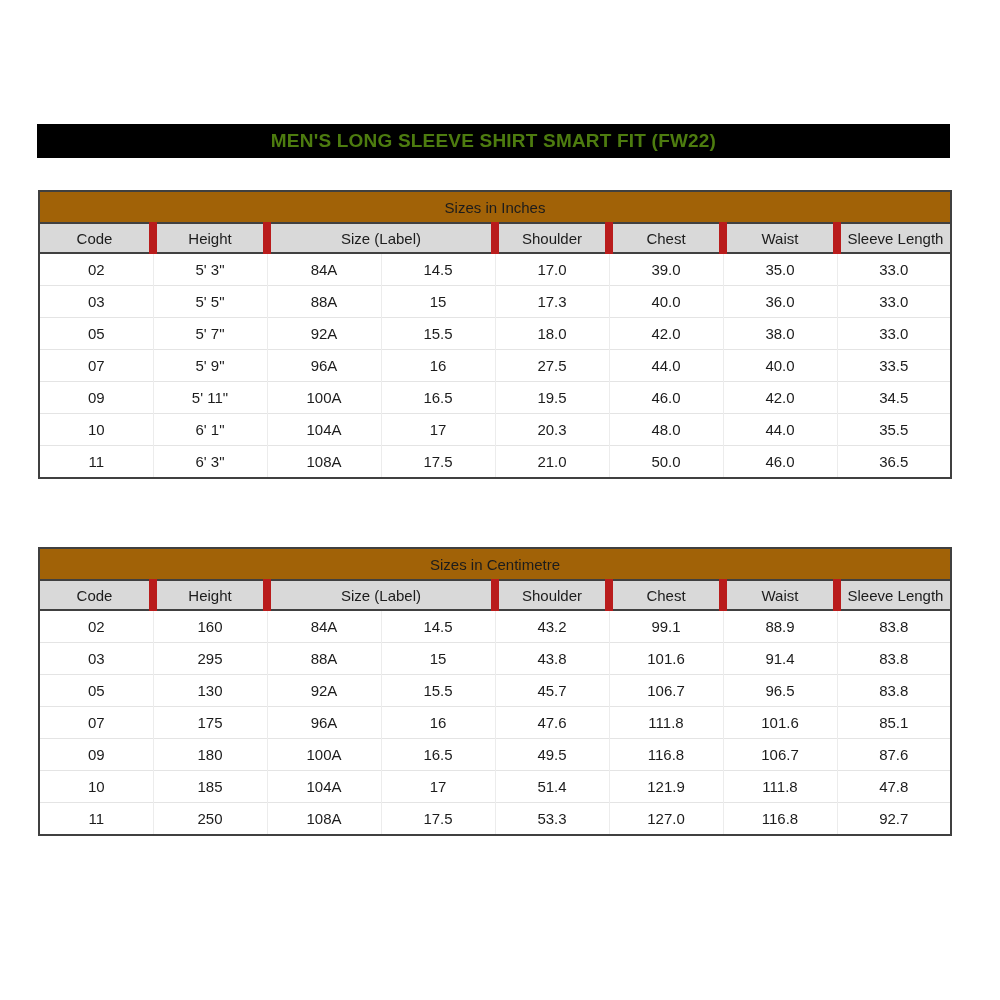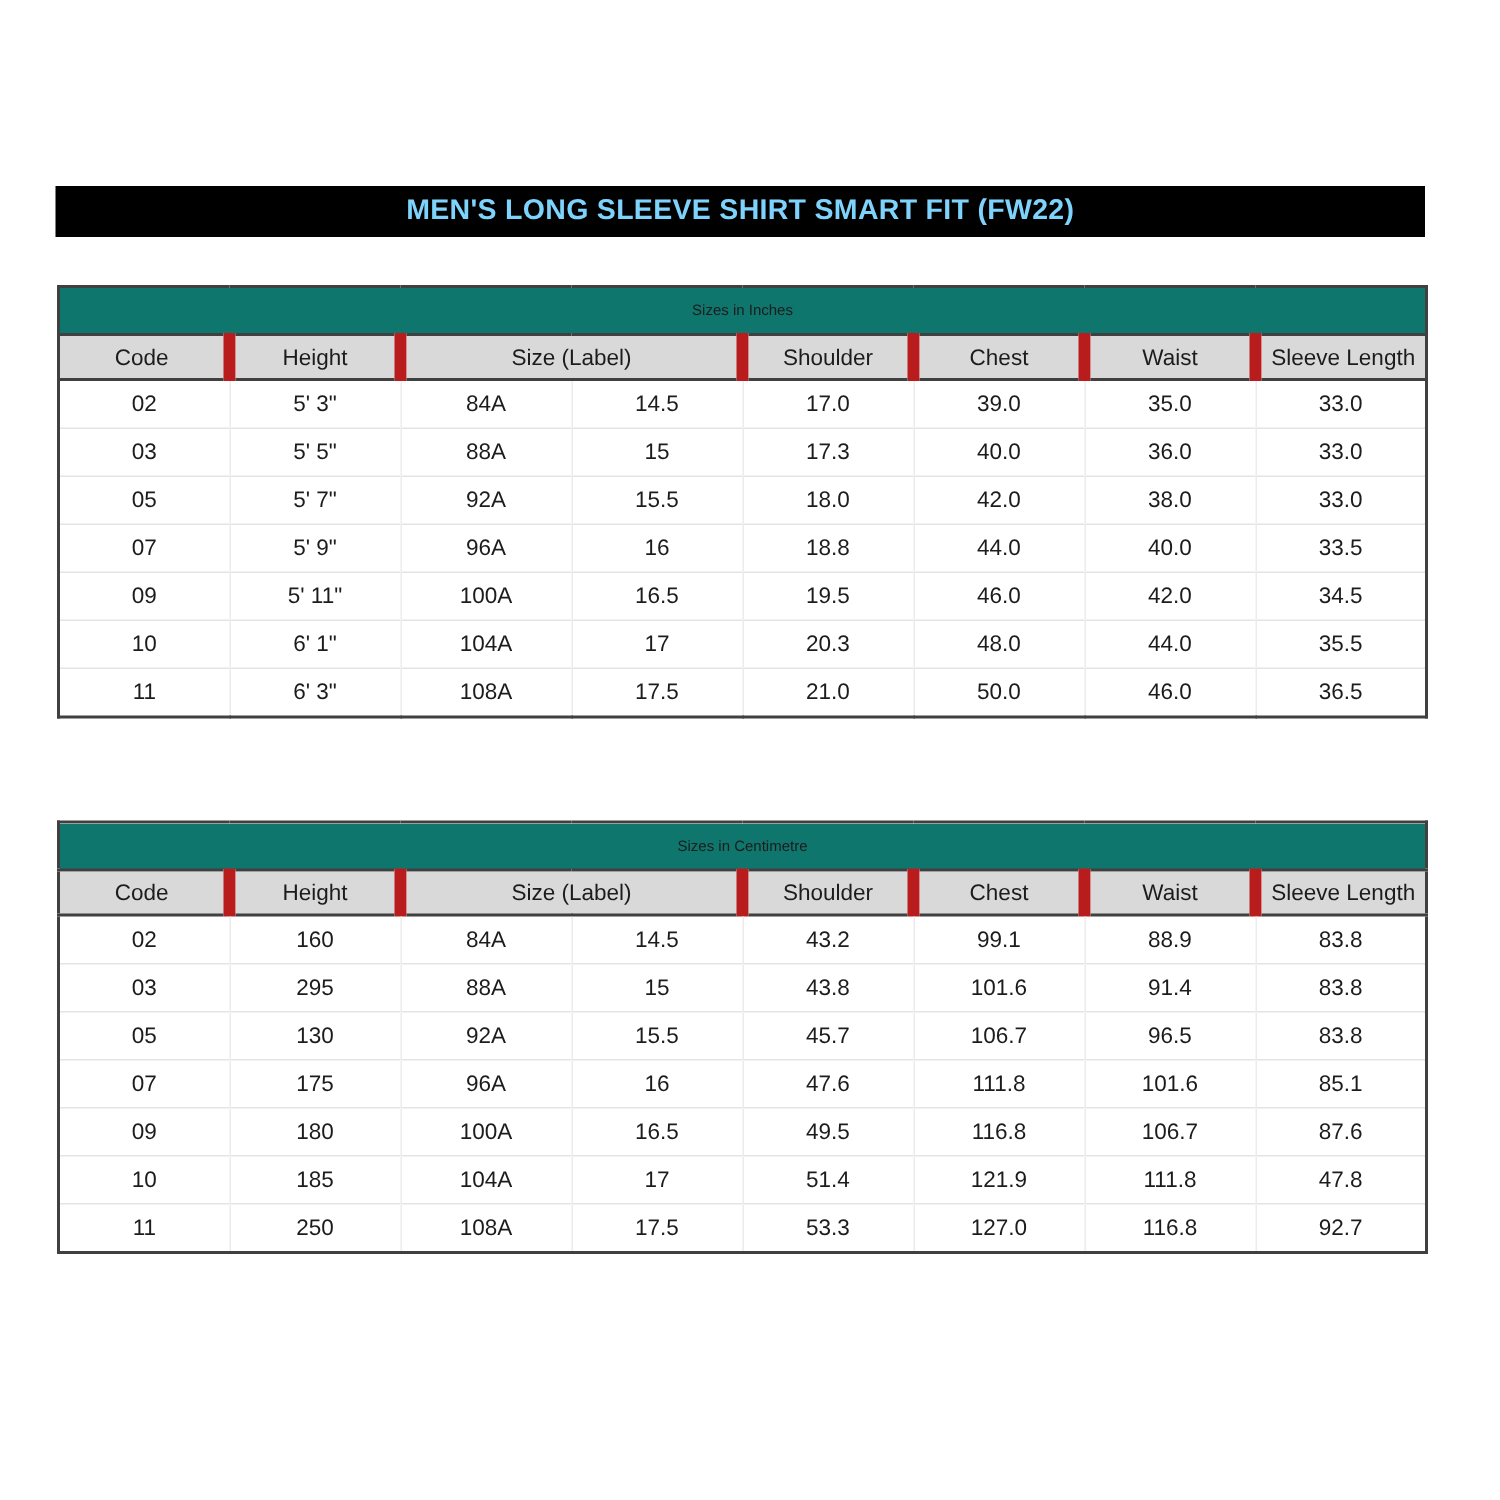--- a/index.html
+++ b/index.html
@@ -2,36 +2,36 @@
 <html><head>
 <meta charset="utf-8">
 <style>
   html,body{margin:0;padding:0;}
   body{
     width:1000px;height:1000px;background:#ffffff;position:relative;
     font-family:"Liberation Sans",sans-serif;color:#1c1c1c;
   }
   .banner{
     position:absolute;left:37px;top:124px;width:913px;height:34px;
-    background:#000000;color:#7dd3fc;display:flex;align-items:center;justify-content:center;
+    background:#000000;color:#4d7c0f;display:flex;align-items:center;justify-content:center;
     font-weight:bold;font-size:19px;letter-spacing:.2px;
   }
   table.size-table{
     position:absolute;left:38px;width:914px;
     border-collapse:collapse;table-layout:fixed;
     border:2px solid #404040;font-size:15px;
   }
   table.tbl-inches{top:190px;}
   table.tbl-cm{top:547px;}
   .size-table td,.size-table th{
     text-align:center;vertical-align:middle;padding:0;
     font-weight:normal;white-space:nowrap;overflow:hidden;
   }
   .title-row td{
-    height:30px;background:#0f766e;border-bottom:2px solid #404040;font-size:10px;
+    height:30px;background:#a16207;border-bottom:2px solid #404040;font-size:15px;
   }
   .head-row th{
     height:28px;background:#d9d9d9;border-bottom:2px solid #404040;
     border-left:8px solid #b91c1c;font-size:15px;
   }
   .head-row th:first-child{border-left:none;margin-left:35px;}
   .size-table tbody td{
     height:31px;border-left:1px solid #ececec;
   }
   .size-table tbody td:first-child{border-left:none;}
@@ -98,21 +98,21 @@
         <td>18.0</td>
         <td>42.0</td>
         <td>38.0</td>
         <td>33.0</td>
       </tr>
       <tr>
         <td>07</td>
         <td>5' 9"</td>
         <td>96A</td>
         <td>16</td>
-        <td>18.8</td>
+        <td>27.5</td>
         <td>44.0</td>
         <td>40.0</td>
         <td>33.5</td>
       </tr>
       <tr>
         <td>09</td>
         <td>5' 11"</td>
         <td>100A</td>
         <td>16.5</td>
         <td>19.5</td>

